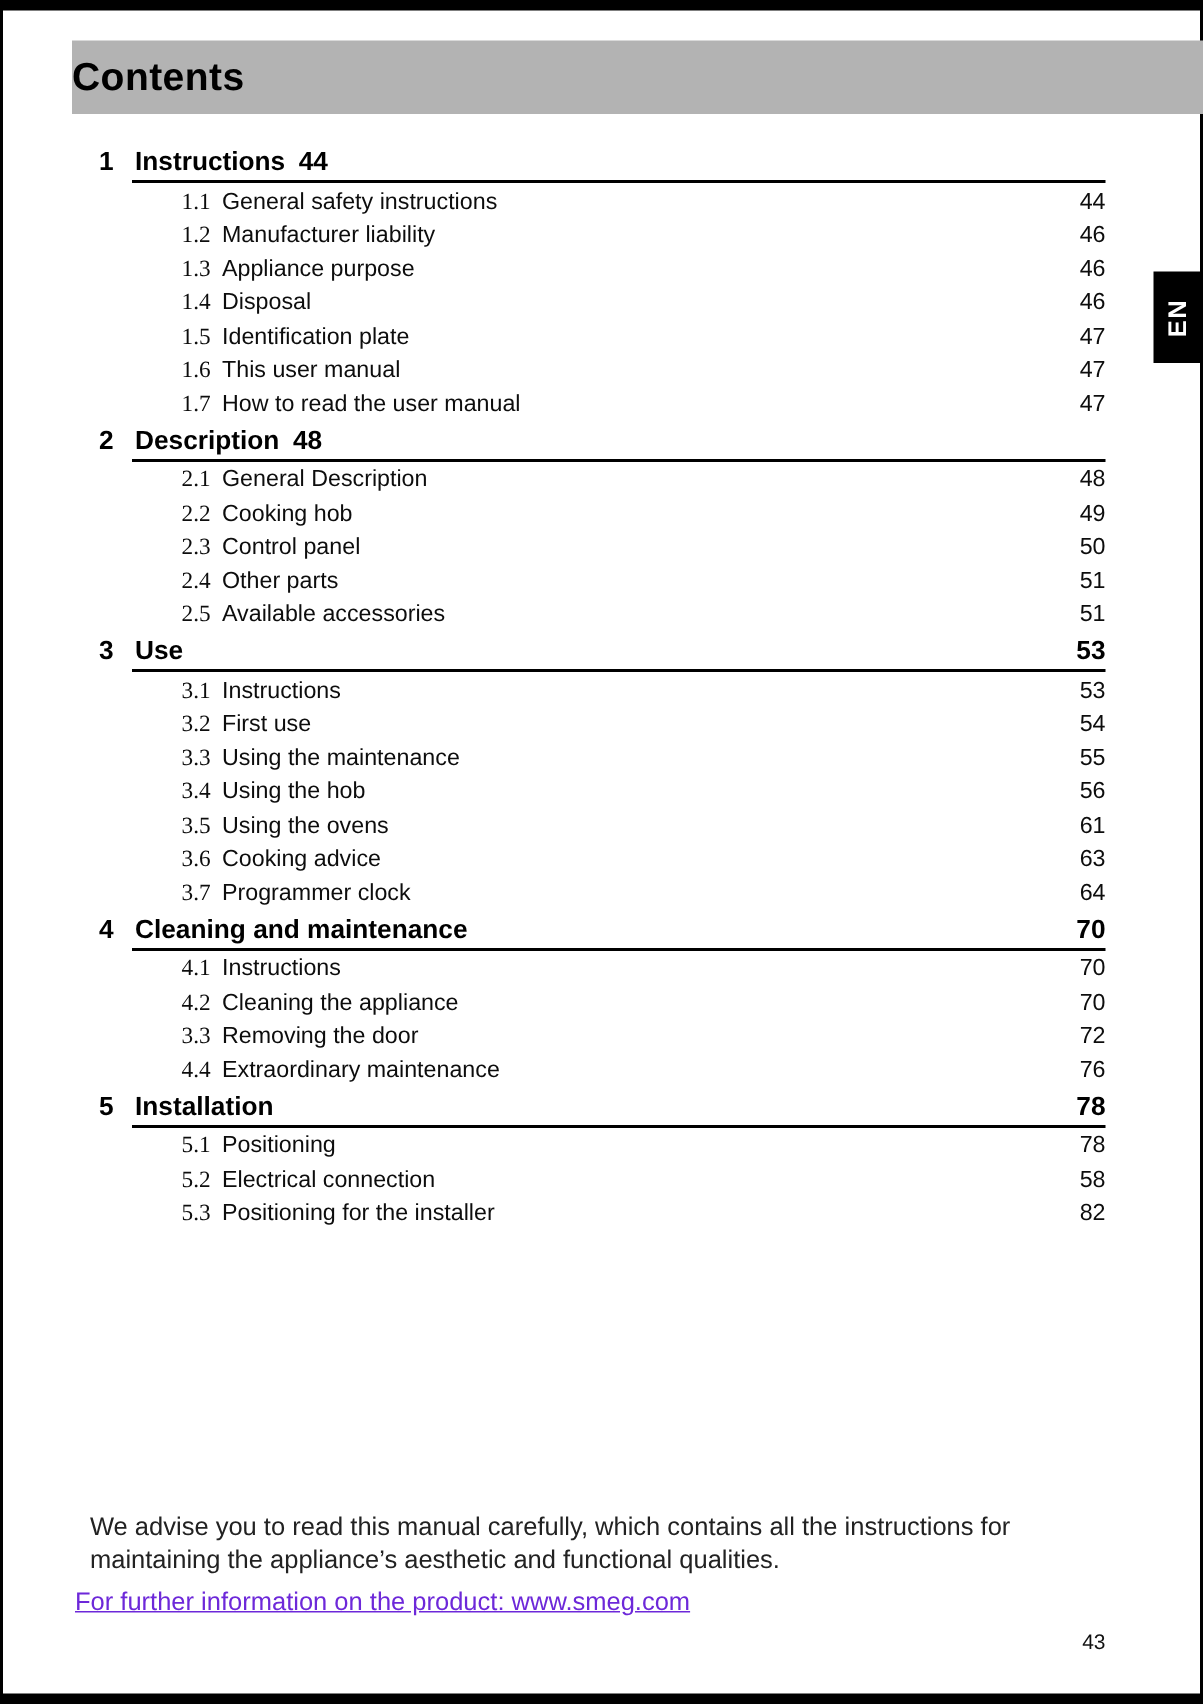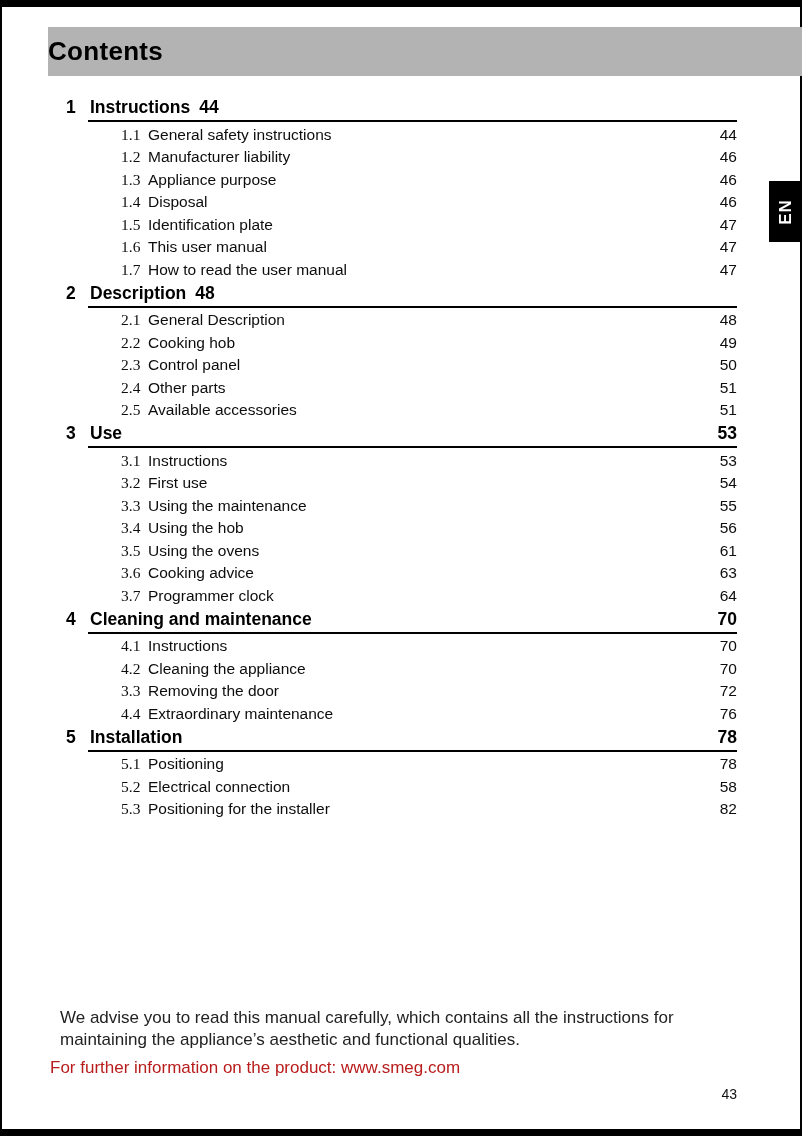--- a/index.html
+++ b/index.html
@@ -88,21 +88,22 @@
     width: 648px;
     font-size: 17px;
     line-height: 21.5px;
     color: #222;
     margin-left: 10px;
   }
   .footer-info {
     position: absolute;
     left: 50px; top: 1058px;
     font-size: 17px;
-    color: #b91c1c;
+    color: #6d28d9;
+    text-decoration: underline;
   }
   .page-num {
     position: absolute;
     right: 65px; top: 1086px;
     font-size: 14px;
     color: #111;
   }
 </style>
 </head>
 <body>

